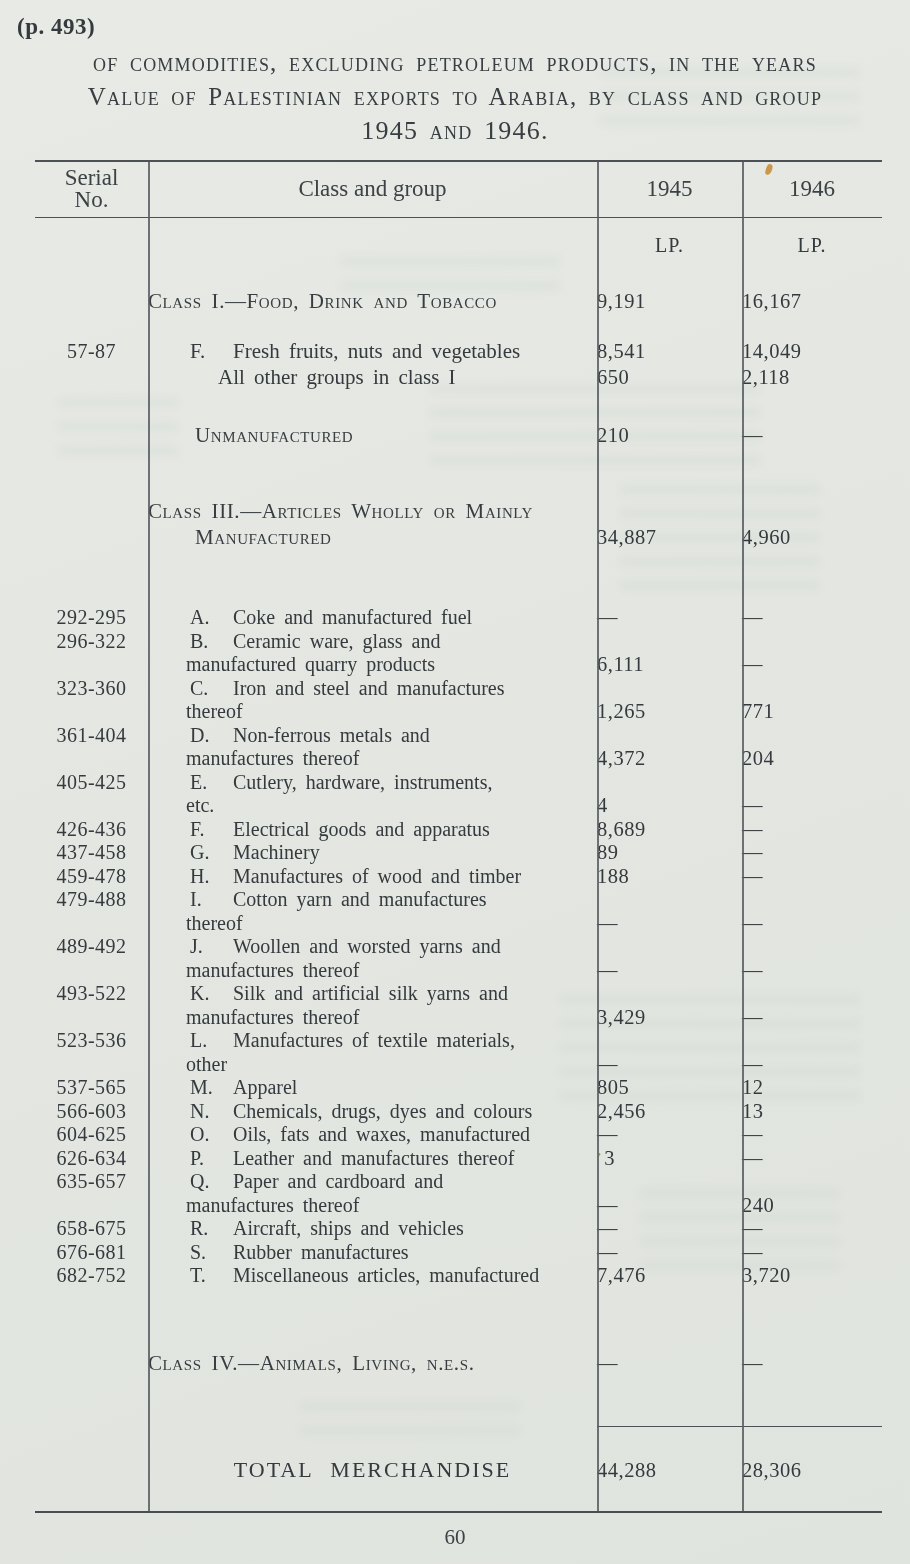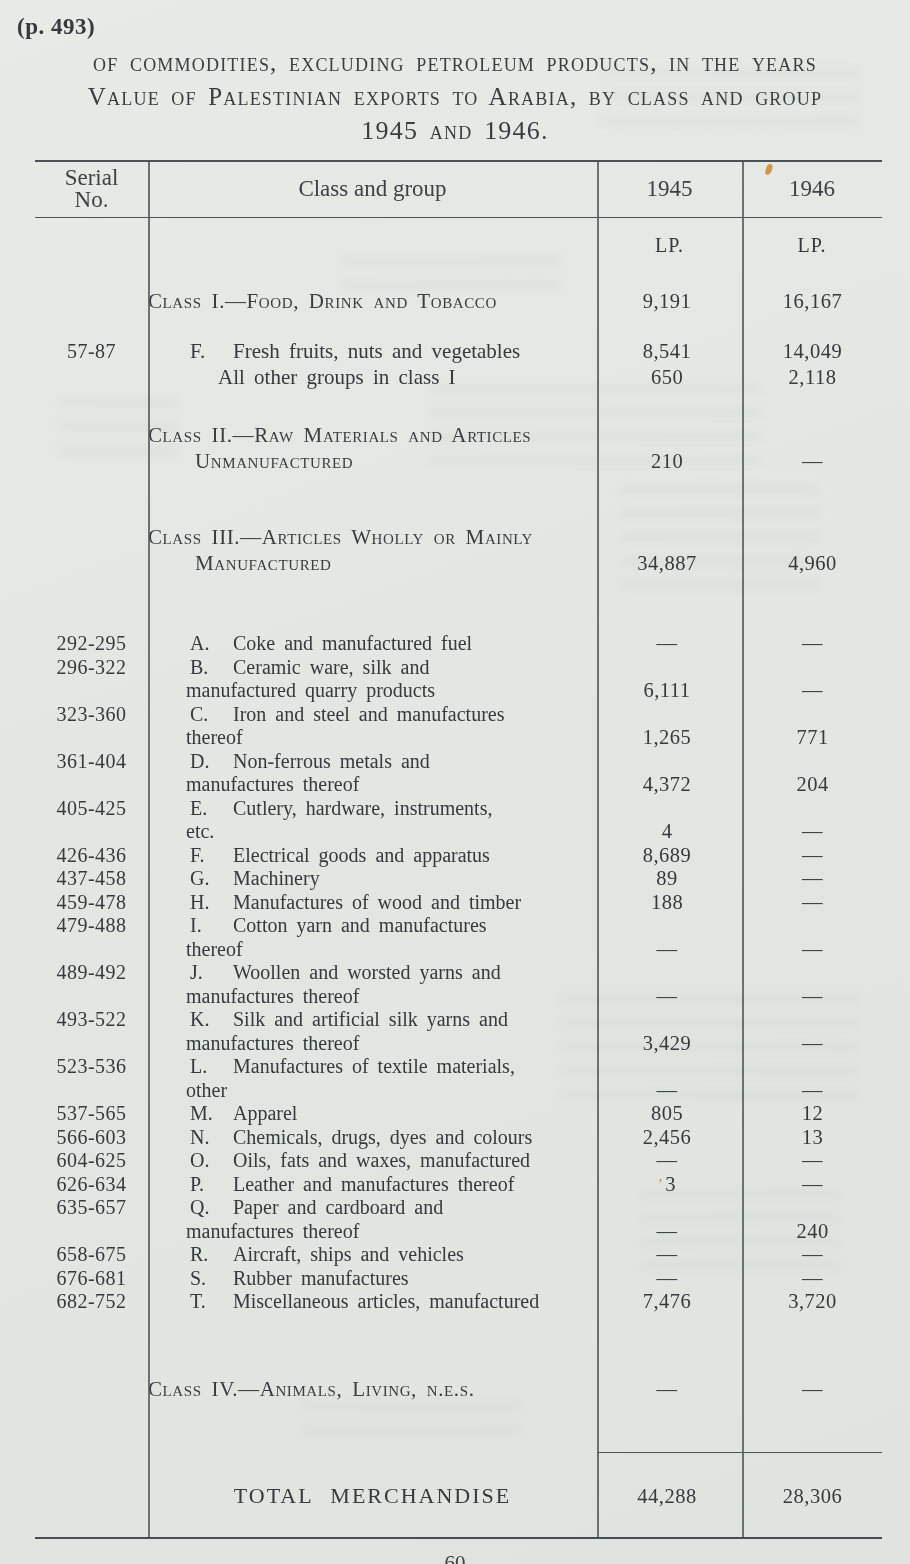--- a/index.html
+++ b/index.html
@@ -59,21 +59,21 @@
   .grid4 { display:grid; grid-template-columns:113px 449px 145px 140px; }
 
   .thead { border-bottom:1.8px solid #4b5154; padding:5px 0 6px 0; min-height:53px; align-items:center; }
   .thead .hc { text-align:center; font-size:23px; line-height:22px; color:#3c4245; }
 
   .unit-row { margin-top:14px; height:26px; line-height:26px; }
   .unit-row .uc { text-align:center; font-size:20px; letter-spacing:1px; }
 
   .row { font-size:21px; line-height:26px; word-spacing:4px; }
   .row .c-serial { align-self:start; text-align:center; font-size:20px; letter-spacing:.5px; }
-  .row .c-v1945, .row .c-v1946 { align-self:end; text-align:center; font-size:20.5px; letter-spacing:.5px;padding-left:23px; }
+  .row .c-v1945, .row .c-v1946 { align-self:end; text-align:left; font-size:20.5px; letter-spacing:.5px; }
   .row .c-v1945 { padding-right:28px; }
   .row .c-v1946 { padding-right:22px; }
   .row.tight { font-size:20px; line-height:23.5px; }
 
   .row .c-label .letter { display:inline-block; width:43px; }
   .row.group-row .first { padding-left:42px; }
   .row.group-row .first.noletter { padding-left:70px; }
   .row.group-row .cont { padding-left:38px; }
 
   .row.class-row .c-label { font-variant:small-caps; letter-spacing:.6px; color:#373d40; }
@@ -172,21 +172,20 @@
             <div class="c-serial"></div>
             <div class="c-label">
               <div class="first noletter"><span>All other groups in class I</span></div>
             </div>
             <div class="c-v1945">650</div>
             <div class="c-v1946">2,118</div>
           </div>
           <div id="row-class2" class="row grid4 class-row">
             <div class="c-serial"></div>
             <div class="c-label">
-              <div class="first"><span>Class II.—Raw Materials and Articles</span></div>
               <div class="cont"><span>Unmanufactured</span></div>
             </div>
             <div class="c-v1945">210</div>
             <div class="c-v1946">—</div>
           </div>
           <div id="row-class3" class="row grid4 class-row">
             <div class="c-serial"></div>
             <div class="c-label">
               <div class="first"><span>Class III.—Articles Wholly or Mainly</span></div>
               <div class="cont"><span>Manufactured</span></div>
@@ -198,21 +197,21 @@
             <div class="c-serial">292-295</div>
             <div class="c-label">
               <div class="first"><span class="letter">A.</span><span>Coke and manufactured fuel</span></div>
             </div>
             <div class="c-v1945">—</div>
             <div class="c-v1946">—</div>
           </div>
           <div id="row-b" class="row grid4 group-row tight">
             <div class="c-serial">296-322</div>
             <div class="c-label">
-              <div class="first"><span class="letter">B.</span><span>Ceramic ware, silk and</span></div>
+              <div class="first"><span class="letter">B.</span><span>Ceramic ware, glass and</span></div>
               <div class="cont"><span>manufactured quarry products</span></div>
             </div>
             <div class="c-v1945">6,111</div>
             <div class="c-v1946">—</div>
           </div>
           <div id="row-c" class="row grid4 group-row tight">
             <div class="c-serial">323-360</div>
             <div class="c-label">
               <div class="first"><span class="letter">C.</span><span>Iron and steel and manufactures</span></div>
               <div class="cont"><span>thereof</span></div>

